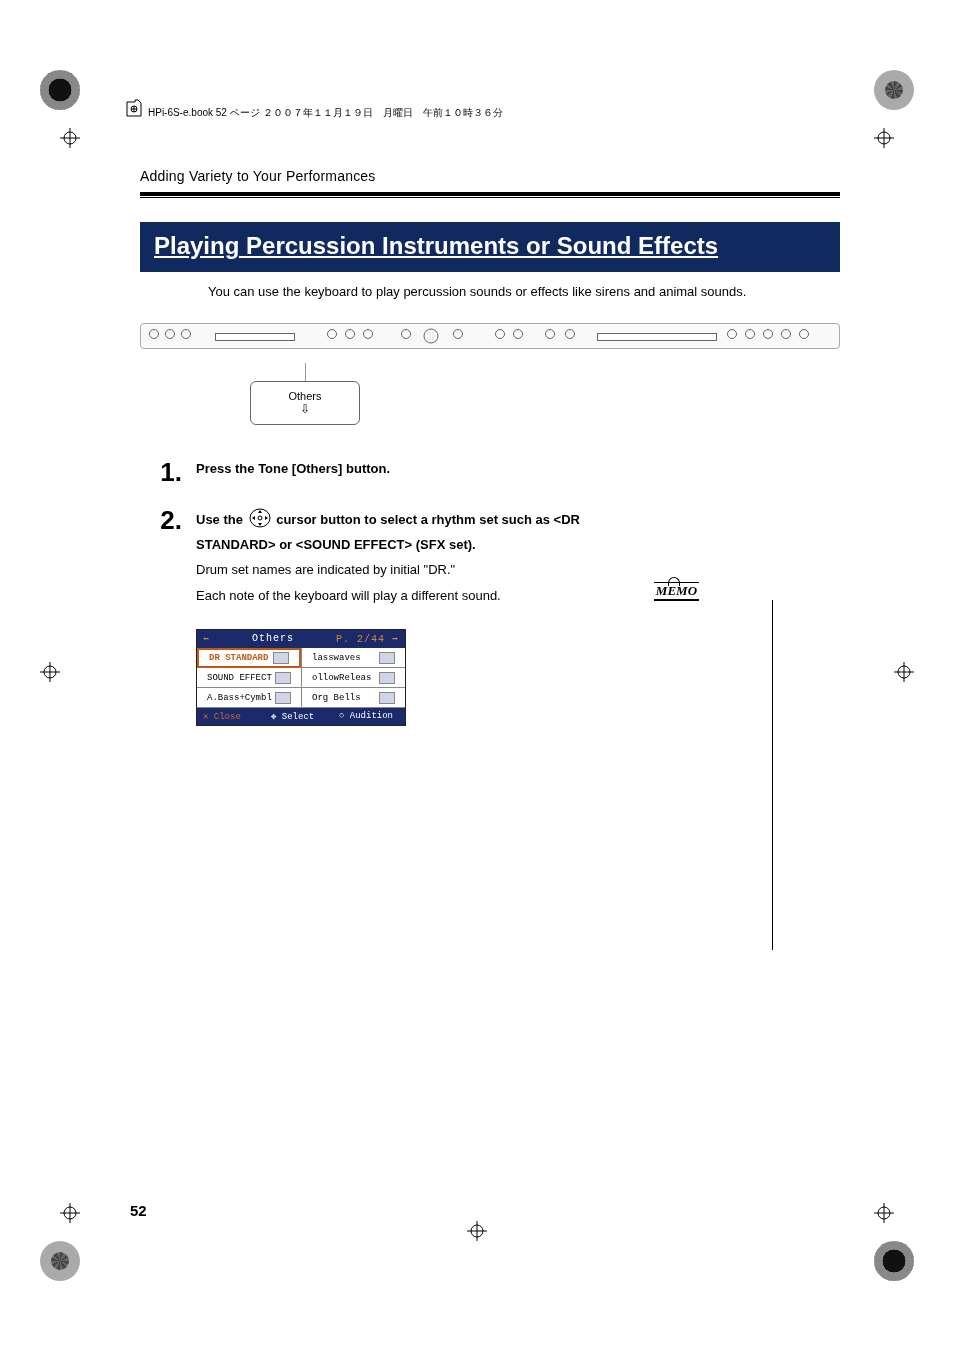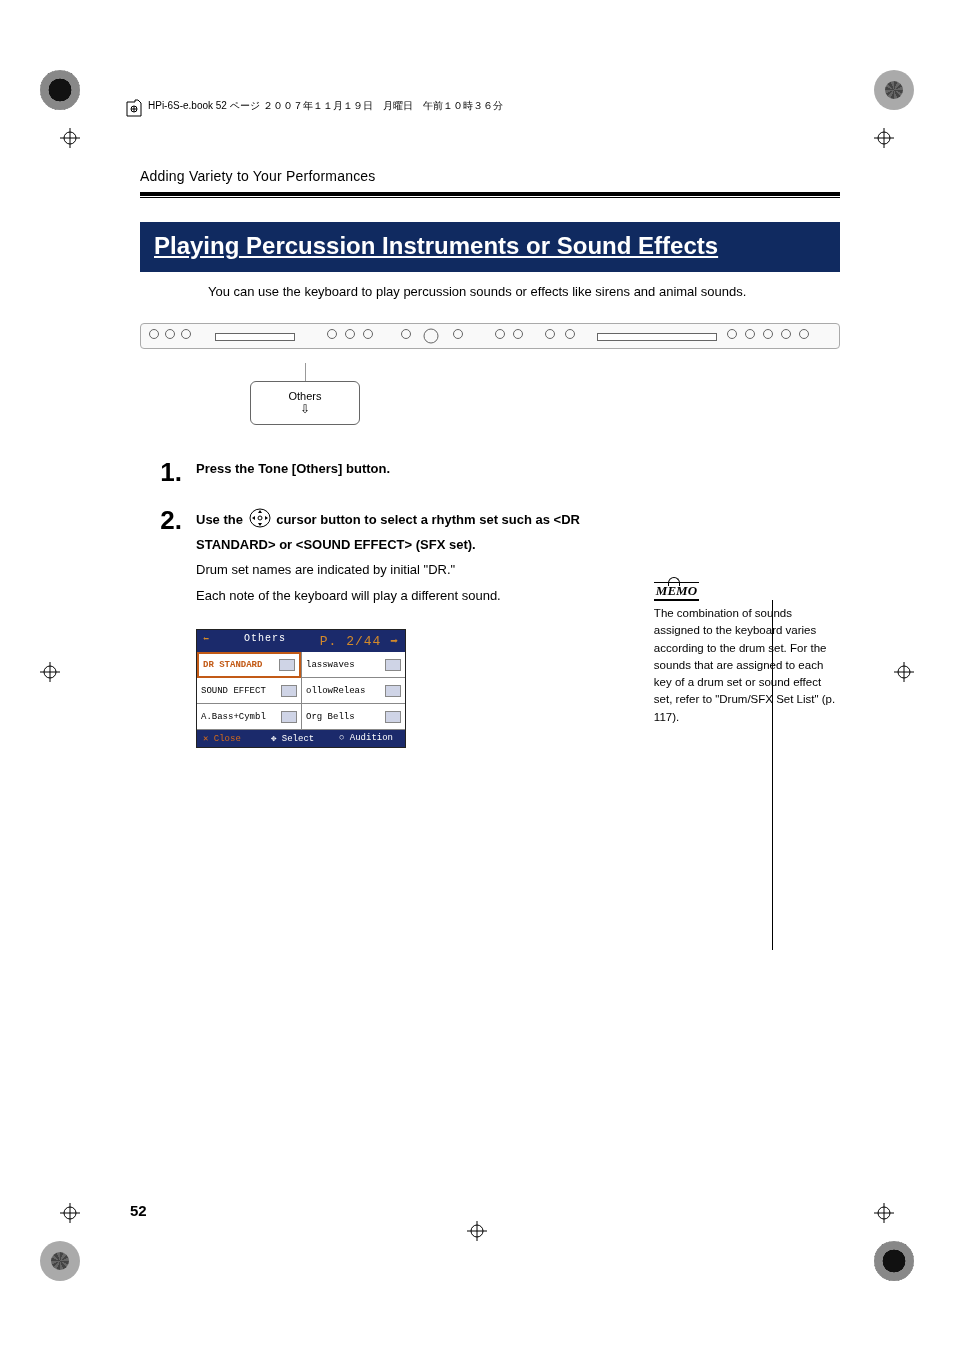--- a/index.html
+++ b/index.html
@@ -39,21 +39,21 @@
   .rm-ml { top: 662px; left: 40px; }
   .rm-mr { top: 662px; right: 40px; }
   .rm-bc { bottom: 110px; left: 467px; }
 
   .header-info {
     position: absolute;
     top: 99px;
     left: 126px;
     font-size: 10px;
     display: flex;
-    align-items: flex-start;
+    align-items: flex-end;
     gap: 6px;
   }
   .header-icon { font-size: 14px; }
 
   .page {
     position: absolute;
     top: 168px;
     left: 140px;
     width: 700px;
   }
@@ -154,33 +154,33 @@
   .screen-title {
     background: #1b2a6b;
     color: #fff;
     display: flex;
     justify-content: space-between;
     padding: 3px 6px;
     font-size: 10px;
     letter-spacing: 1px;
   }
   .screen-title .arrow { color: #d48a2a; }
-  .screen-title .page-ind { color: #d48a2a; font-size: 13px; }
+  .screen-title .page-ind { color: #d48a2a; font-size: 10px; }
   .screen-grid {
     display: grid;
     grid-template-columns: 1fr 1fr;
   }
   .screen-cell {
     border-bottom: 1px solid #888;
     display: flex;
     align-items: center;
     justify-content: space-between;
-    padding: 4px 4px;
+    padding: 4px 10px;
     font-size: 9px;
-    height: 26px;
+    height: 20px;
   }
   .screen-cell + .screen-cell { border-left: 1px solid #888; }
   .sel { border: 2px solid #c25a16; color: #c25a16; font-weight: bold; }
   .mini-icon { width: 16px; height: 12px; background: #cfd4e6; border: 1px solid #888; display:inline-block; }
   .screen-footer { display: flex; }
   .screen-footer .fcell {
     flex: 1;
     background: #1b2a6b;
     color: #fff;
     font-size: 9px;
@@ -400,18 +400,17 @@
         <div class="screen-footer">
           <div class="fcell close">✕ Close</div>
           <div class="fcell">✥ Select</div>
           <div class="fcell">○ Audition</div>
         </div>
       </div>
     </div>
 
     <div class="col-right">
       <div class="memo-head">MEMO</div>
-      <div class="memo-text">The combination of sounds assigned to the keyboard varies according to the drum set. For the sounds that are assigned to each key of a drum set or sound effect set, refer to "Drum/SFX Set List" (p. 117).</div>
     </div>
   </div>
 </div>
 
 <div class="page-num">52</div>
 
 </body></html>

